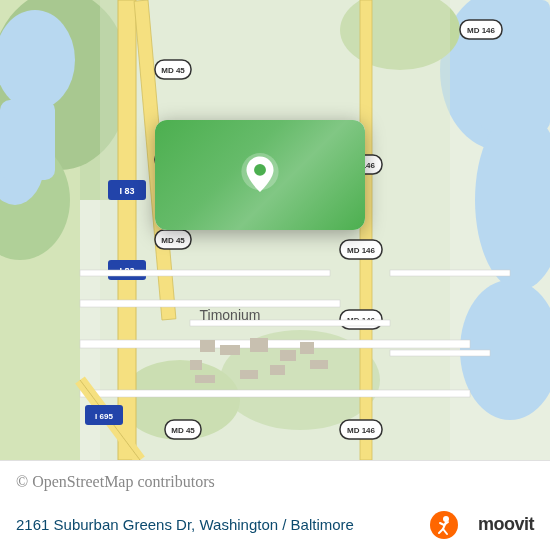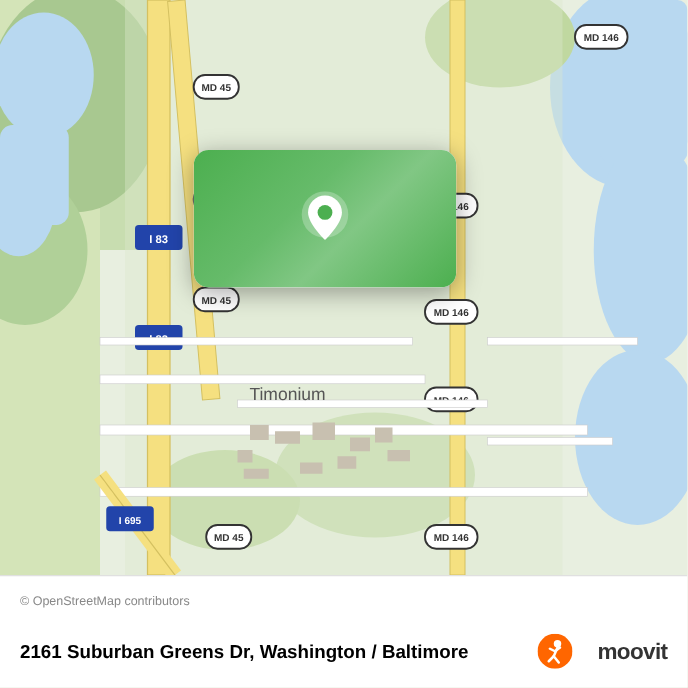--- a/index.html
+++ b/index.html
@@ -75,35 +75,36 @@
       height: 90px;
       background: white;
       display: flex;
       flex-direction: column;
       justify-content: center;
       padding: 10px 16px;
       border-top: 1px solid #e0e0e0;
     }
 
     .attribution {
-      font-size: 10px;
+      font-size: 16px;
       color: #888;
       margin-bottom: 20px;
+      font-family: Liberation Serif, serif;
     }
 
     .address-row {
       display: flex;
       align-items: center;
       justify-content: space-between;
     }
 
     .address-text {
       font-size: 15px;
-      color: #000000;
-      font-weight: 700;
+      color: #0c4a6e;
+      font-weight: 400;
     }
 
     .moovit-logo {
       display: flex;
       align-items: center;
       gap: 20px;
     }
 
     .moovit-icon {
       width: 28px;

